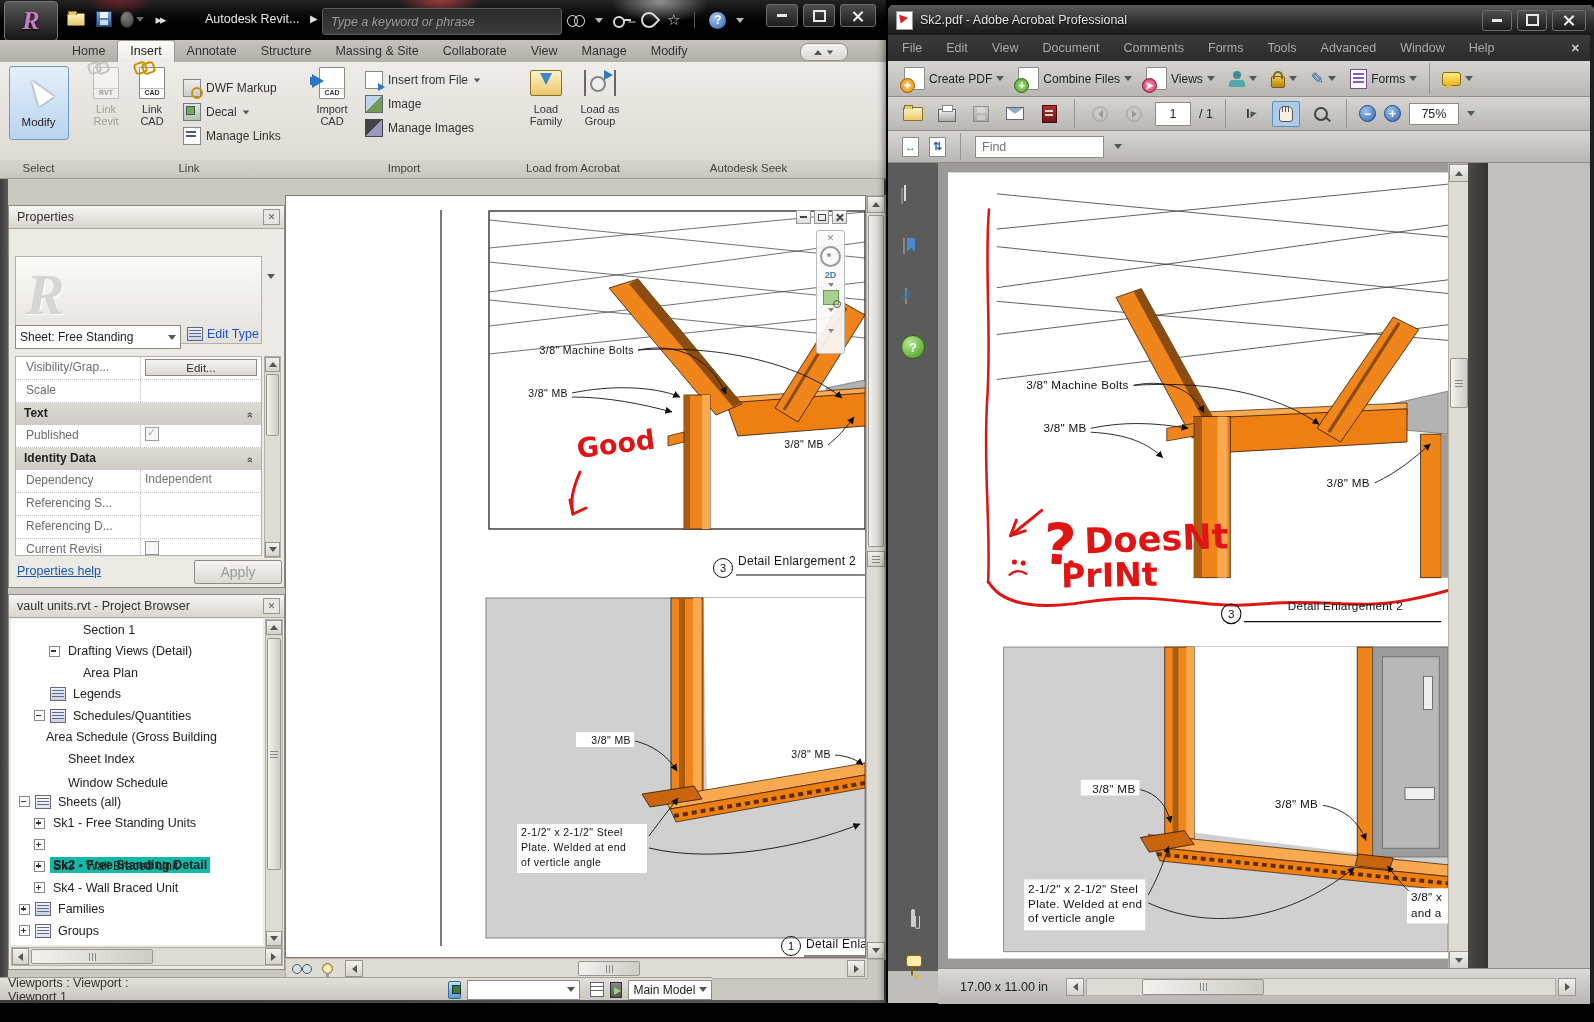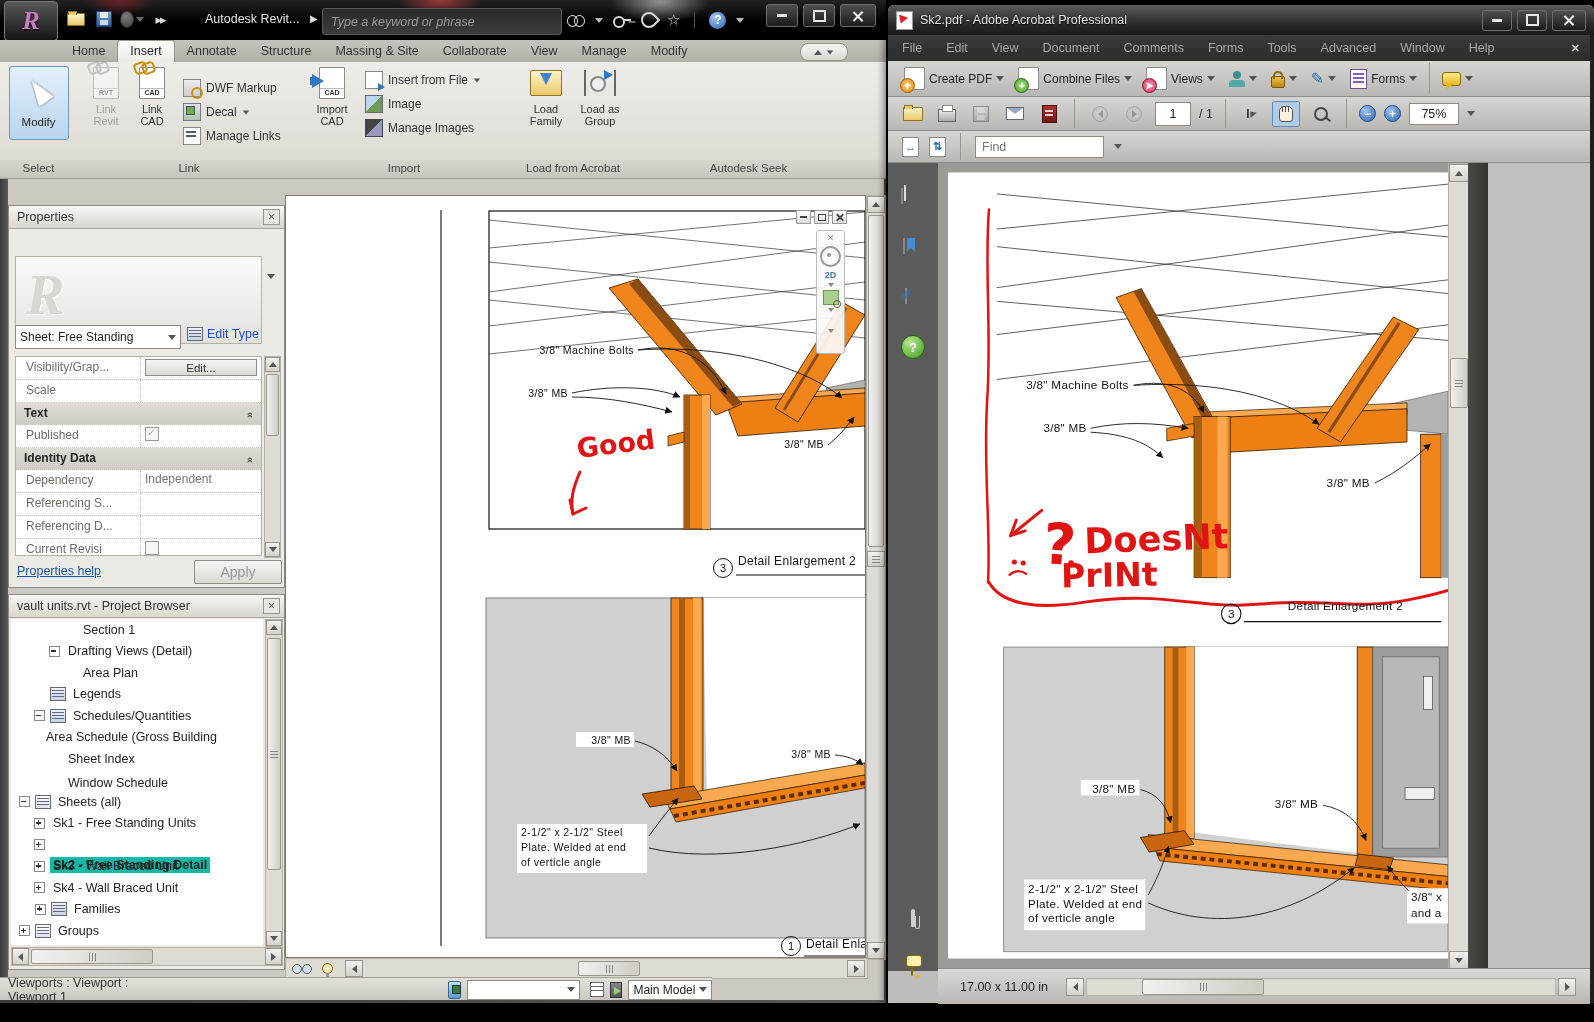--- a/index.html
+++ b/index.html
@@ -538,21 +538,21 @@
             <span class="pb-label">Sk2 - Free Standing Detail</span>
           </div>
           <div class="pb-row" style="padding-left: 23px;">
             <span class="exp plus"></span>
             <span class="pb-label">Sk3 - Wall Braced Unit</span>
           </div>
           <div class="pb-row" style="padding-left: 23px;">
             <span class="exp plus"></span>
             <span class="pb-label">Sk4 - Wall Braced Unit</span>
           </div>
-          <div class="pb-row" style="padding-left: 24px;">
+          <div class="pb-row" style="padding-left: 8px;">
             <span class="exp plus"></span>
             <span class="pbico table"></span>
             <span class="pb-label">Families</span>
           </div>
           <div class="pb-row" style="padding-left: 8px;">
             <span class="exp plus"></span>
             <span class="pbico sheets"></span>
             <span class="pb-label">Groups</span>
           </div>
         </div>

